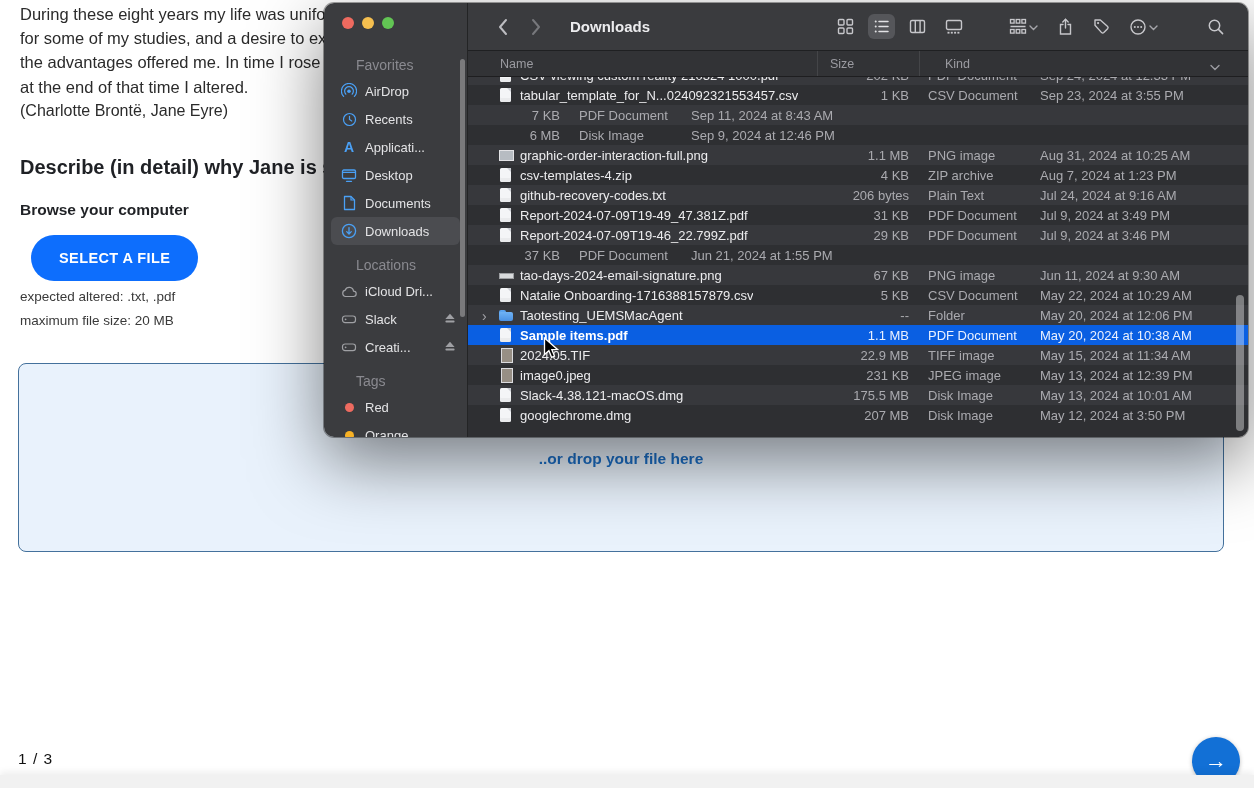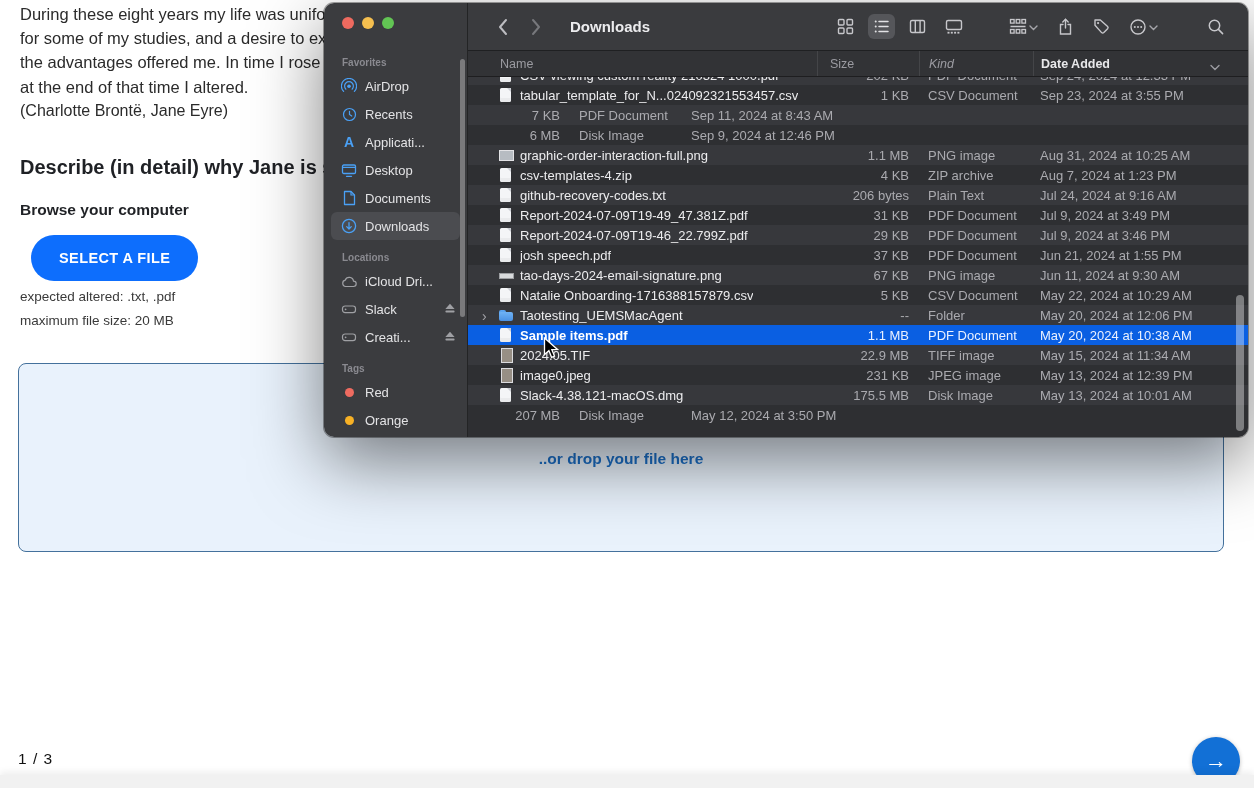--- a/index.html
+++ b/index.html
@@ -38,21 +38,21 @@
     border-radius:10px; overflow:hidden; display:flex;
     box-shadow:0 24px 70px rgba(0,0,0,.5), 0 0 0 1px rgba(0,0,0,.35);
     font-size:13px; color:#e6e6e8; }
 
   
   .f-sidebar { width:144px; flex:none; background:#3b3c3f; position:relative;
     border-right:1px solid rgba(0,0,0,.4); }
   .lights { display:flex; gap:8px; padding:14px 0 0 18px; height:42px; }
   .light { width:12px; height:12px; border-radius:50%; }
   .light.red{ background:#ee6a5f; } .light.yellow{ background:#f5bf4f; } .light.green{ background:#62c554; }
-  .sb-section-label { margin:12px 0 4px 18px; font-size:10px; font-weight:700; color:#8a8a90; }
+  .sb-section-label { margin:12px 0 4px 32px; font-size:14px; font-weight:400; color:#8a8a90; }
   .sb-items { padding:0 7px; }
   .sb-item { display:flex; align-items:center; height:28px; padding:0 4px 0 9px;
     border-radius:6px; color:#e3e3e5; white-space:nowrap; overflow:hidden;text-align:right; }
   .sb-item.selected { background:#4b4c50; }
   .sb-ic { width:18px; height:16px; flex:none; margin-right:7px; display:flex; align-items:center; justify-content:center; }
   .sb-ic svg { display:block; }
   .appA { color:#4aa0f5; font-weight:800; font-size:14px; }
   .sb-eject { margin-left:auto; flex:none; }
   .tag-dot { width:9px; height:9px; border-radius:50%; }
   .sb-scrollbar { position:absolute; right:2px; top:56px; width:5px; height:258px;
@@ -70,21 +70,21 @@
   .tb-gap { width:18px; }
   .chev-sm { margin-left:2px; }
   .tb-search { margin-left:30px; }
 
   
   .f-header { height:26px; flex:none; background:#323336; display:flex; align-items:center;
     font-size:12.5px; color:#9b9ba1; border-bottom:1px solid rgba(0,0,0,.4); position:relative; }
   .hc { height:100%; display:flex; align-items:center; }
   .hc-name { width:349px; padding-left:32px; }
   .hc-size { width:102px; padding-left:12px; border-left:1px solid rgba(255,255,255,.09); }
-  .hc-kind { width:114px; padding-left:9px;  border-left:1px solid rgba(255,255,255,.09);font-style:italic; }
+  .hc-kind { width:114px; padding-left:25px;  border-left:1px solid rgba(255,255,255,.09); }
   .hc-date { flex:1; padding-left:7px; color:#e8e8ea; font-weight:700; border-left:1px solid rgba(255,255,255,.09); }
   .sort-chev { position:absolute; right:28px; top:9px; }
 
   
   .f-rows { flex:1; position:relative; overflow:hidden; background:#2e2f32; }
   .frow { height:20px; display:flex; align-items:center; white-space:nowrap; }
   .frow.lt { background:#37383c; }
   .frow.dk { background:#2e2f32; }
   .frow.sel { background:#0a5fe2; }
   .frow.partial { margin-top:-12px; }
@@ -372,21 +372,20 @@
               <line x1="11.4" y1="11.4" x2="15.6" y2="15.6"></line>
             </svg>
         </span>
       </span>
     </div>
 
     <div class="f-header">
       <span class="hc hc-name">Name</span>
       <span class="hc hc-size">Size</span>
       <span class="hc hc-kind">Kind</span>
-      <span class="hc hc-date">Date Added</span>
       <span class="sort-chev"><svg width="10" height="7" viewBox="0 0 10 7">
             <path d="M1 1.5 L5 5.5 L9 1.5" fill="none" stroke="#9b9ba1" stroke-width="1.4" stroke-linecap="round"></path>
           </svg></span>
     </div>
 
     <div class="f-rows" id="rows">
       <div class="frow lt partial">
           <span class="c-name">
             <span class="disc"></span>
             <span class="ficon page"></span>
@@ -460,25 +459,20 @@
           <span class="c-name">
             <span class="disc"></span>
             <span class="ficon page"></span>
             <span class="fname">Report-2024-07-09T19-46_22.799Z.pdf</span>
           </span>
           <span class="c-size">29 KB</span>
           <span class="c-kind">PDF Document</span>
           <span class="c-date">Jul 9, 2024 at 3:46 PM</span>
         </div>
         <div class="frow dk">
-          <span class="c-name">
-            <span class="disc"></span>
-            <span class="ficon page"></span>
-            <span class="fname">josh speech.pdf</span>
-          </span>
           <span class="c-size">37 KB</span>
           <span class="c-kind">PDF Document</span>
           <span class="c-date">Jun 21, 2024 at 1:55 PM</span>
         </div>
         <div class="frow lt">
           <span class="c-name">
             <span class="disc"></span>
             <span class="ficon thumb-wide"></span>
             <span class="fname">tao-days-2024-email-signature.png</span>
           </span>
@@ -540,20 +534,25 @@
           <span class="c-name">
             <span class="disc"></span>
             <span class="ficon page"></span>
             <span class="fname">Slack-4.38.121-macOS.dmg</span>
           </span>
           <span class="c-size">175.5 MB</span>
           <span class="c-kind">Disk Image</span>
           <span class="c-date">May 13, 2024 at 10:01 AM</span>
         </div>
         <div class="frow dk">
+          <span class="c-name">
+            <span class="disc"></span>
+            <span class="ficon page"></span>
+            <span class="fname">googlechrome.dmg</span>
+          </span>
           <span class="c-size">207 MB</span>
           <span class="c-kind">Disk Image</span>
           <span class="c-date">May 12, 2024 at 3:50 PM</span>
         </div>
         <div class="list-scrollbar"></div>
     </div>
   </div>
 </div>
 
 <div class="cursor">

